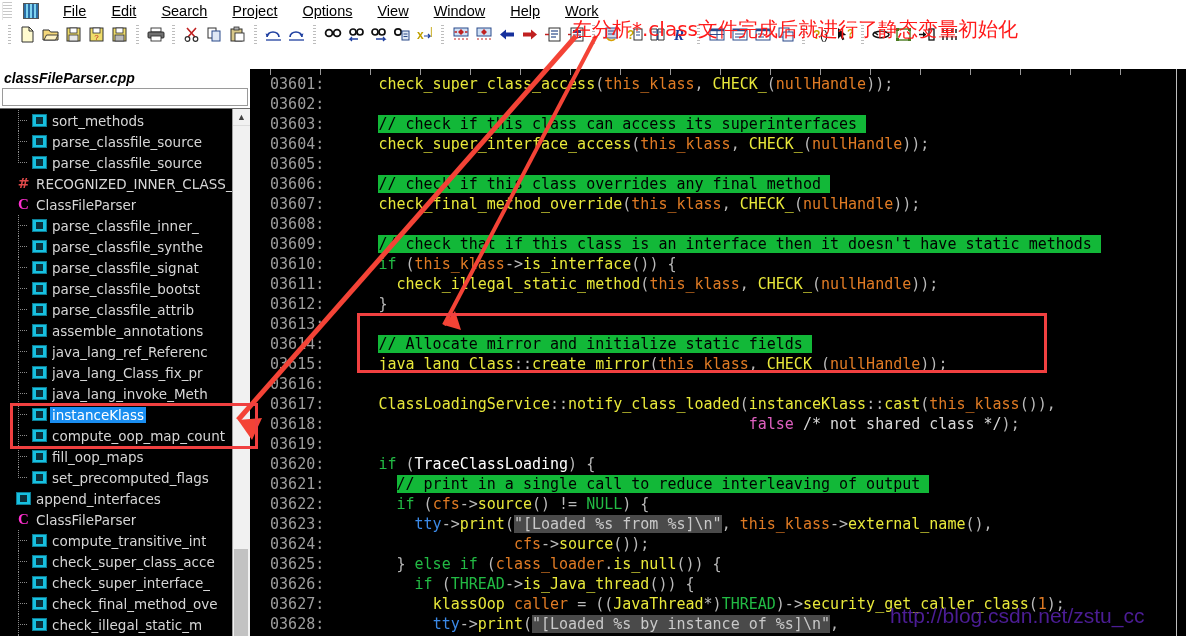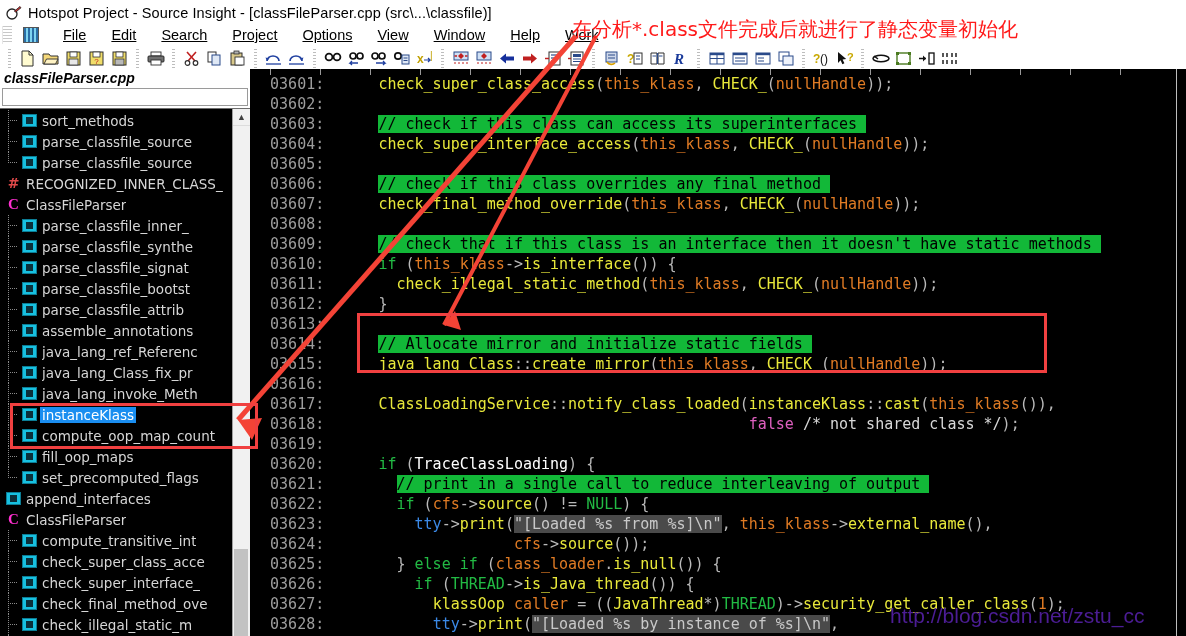--- a/index.html
+++ b/index.html
@@ -86,21 +86,21 @@
     flex:1;position:relative;background:#000;display:flex;overflow:hidden;
     border-top:1px solid #6d6d6d;
   }
   .tree{
     flex:1;position:relative;overflow:hidden;background:#000;
     padding-top:1px;
   }
   .tree-row{
     height:21px;display:flex;align-items:center;white-space:nowrap;
     font-family:"DejaVu Sans",sans-serif;font-size:13.5px;color:#d6d6d6;
-    padding-left:0;box-sizing:border-box;
+    padding-left:10px;box-sizing:border-box;
   }
   .tree-row .guide{
     width:22px;flex:0 0 22px;height:21px;position:relative;
   }
   .tree-row.child .guide::before{
     content:"";position:absolute;left:8px;top:0;bottom:0;width:1px;
     background:repeating-linear-gradient(to bottom,#8a8a8a 0 1px,transparent 1px 2px);
   }
   .tree-row.child .guide::after{
     content:"";position:absolute;left:8px;top:10px;width:9px;height:1px;
@@ -188,29 +188,20 @@
   .watermark{
     position:absolute;font-family:Liberation Sans, sans-serif;
     font-size:21px;color:#4c1d95;white-space:nowrap;
   }
 </style>
 </head>
 <body>
 
 <div id="app">
 
-  <div class="titlebar">
-    <span class="app-icon">
-      <svg width="16" height="16" viewBox="0 0 16 16">
-        <circle cx="6" cy="9" r="5" fill="none" stroke="#202020" stroke-width="1.3"></circle>
-        <path d="M8.5 6 L14 1.5 L15 2.8 L9.6 7.2 Z" fill="#d03030" stroke="#202020" stroke-width="0.8"></path>
-      </svg>
-    </span>
-    <span class="title-text">Hotspot Project - Source Insight - [classFileParser.cpp (src\...\classfile)]</span>
-  </div>
 
   <div class="menubar">
     <span class="grip"></span>
     <span class="menu-sysicon"></span>
     <span class="menu-item"><u>File</u></span>
     <span class="menu-item"><u>Edit</u></span>
     <span class="menu-item"><u>Search</u></span>
     <span class="menu-item"><u>Project</u></span>
     <span class="menu-item"><u>Options</u></span>
     <span class="menu-item"><u>View</u></span>

